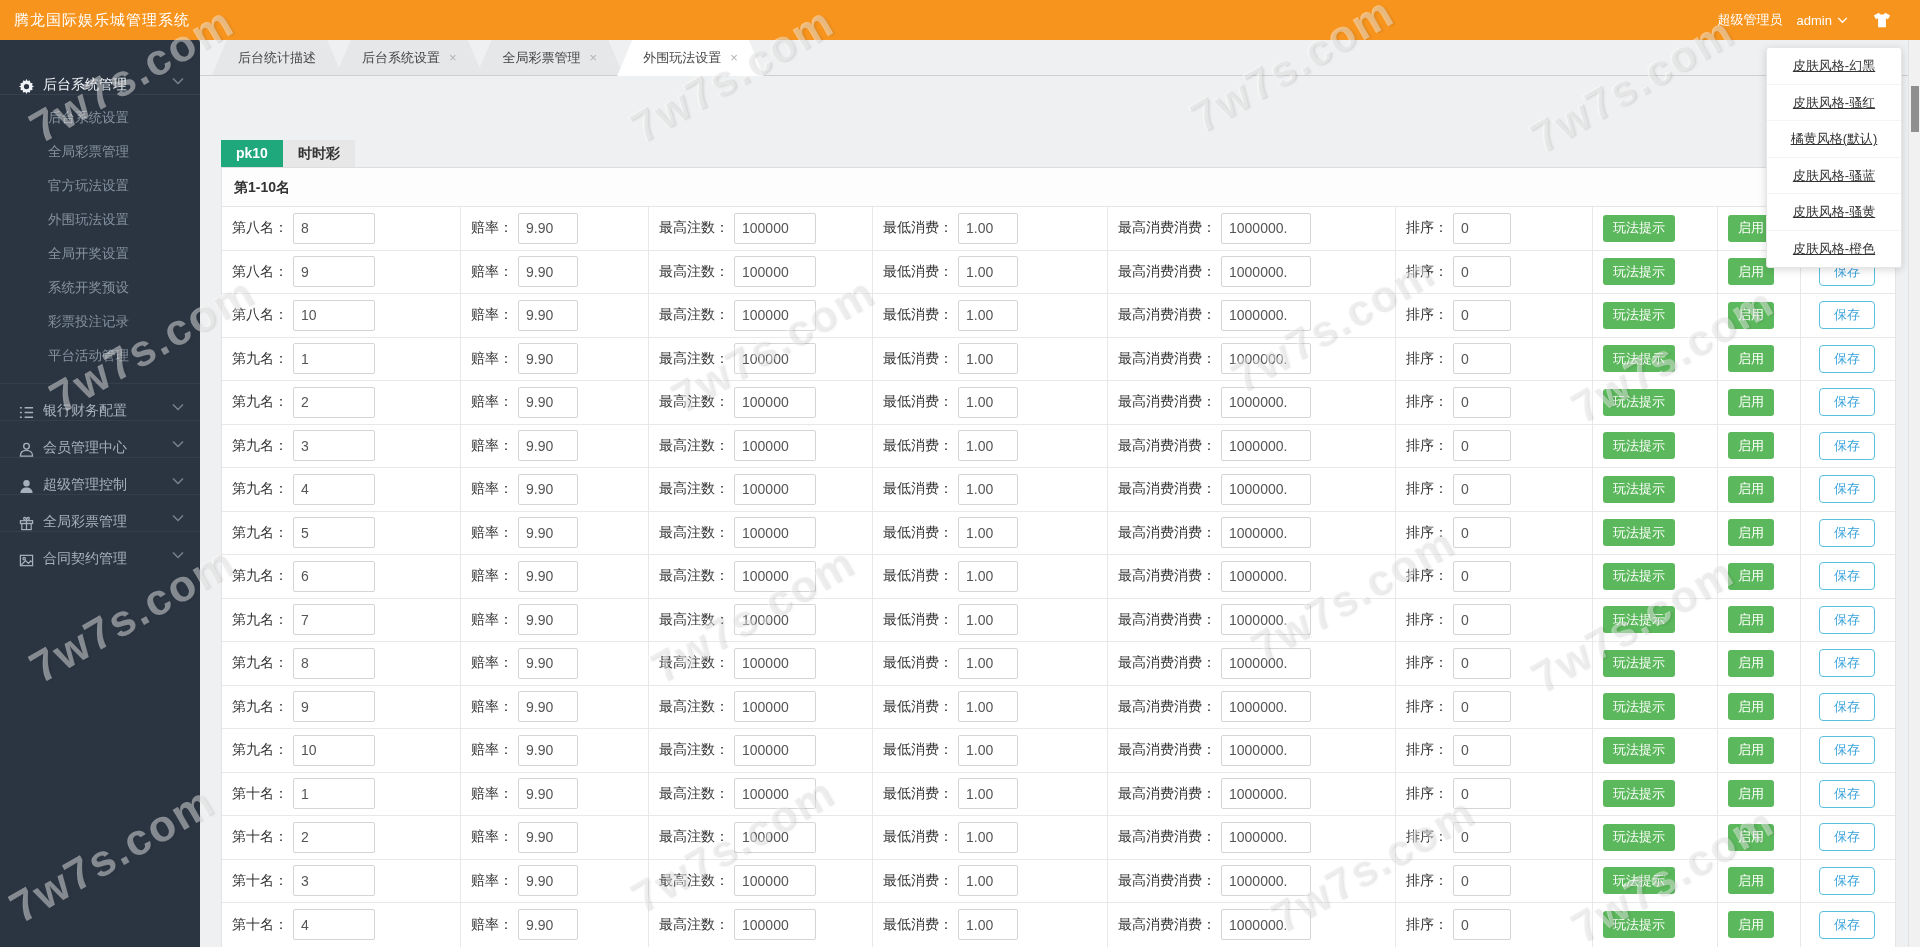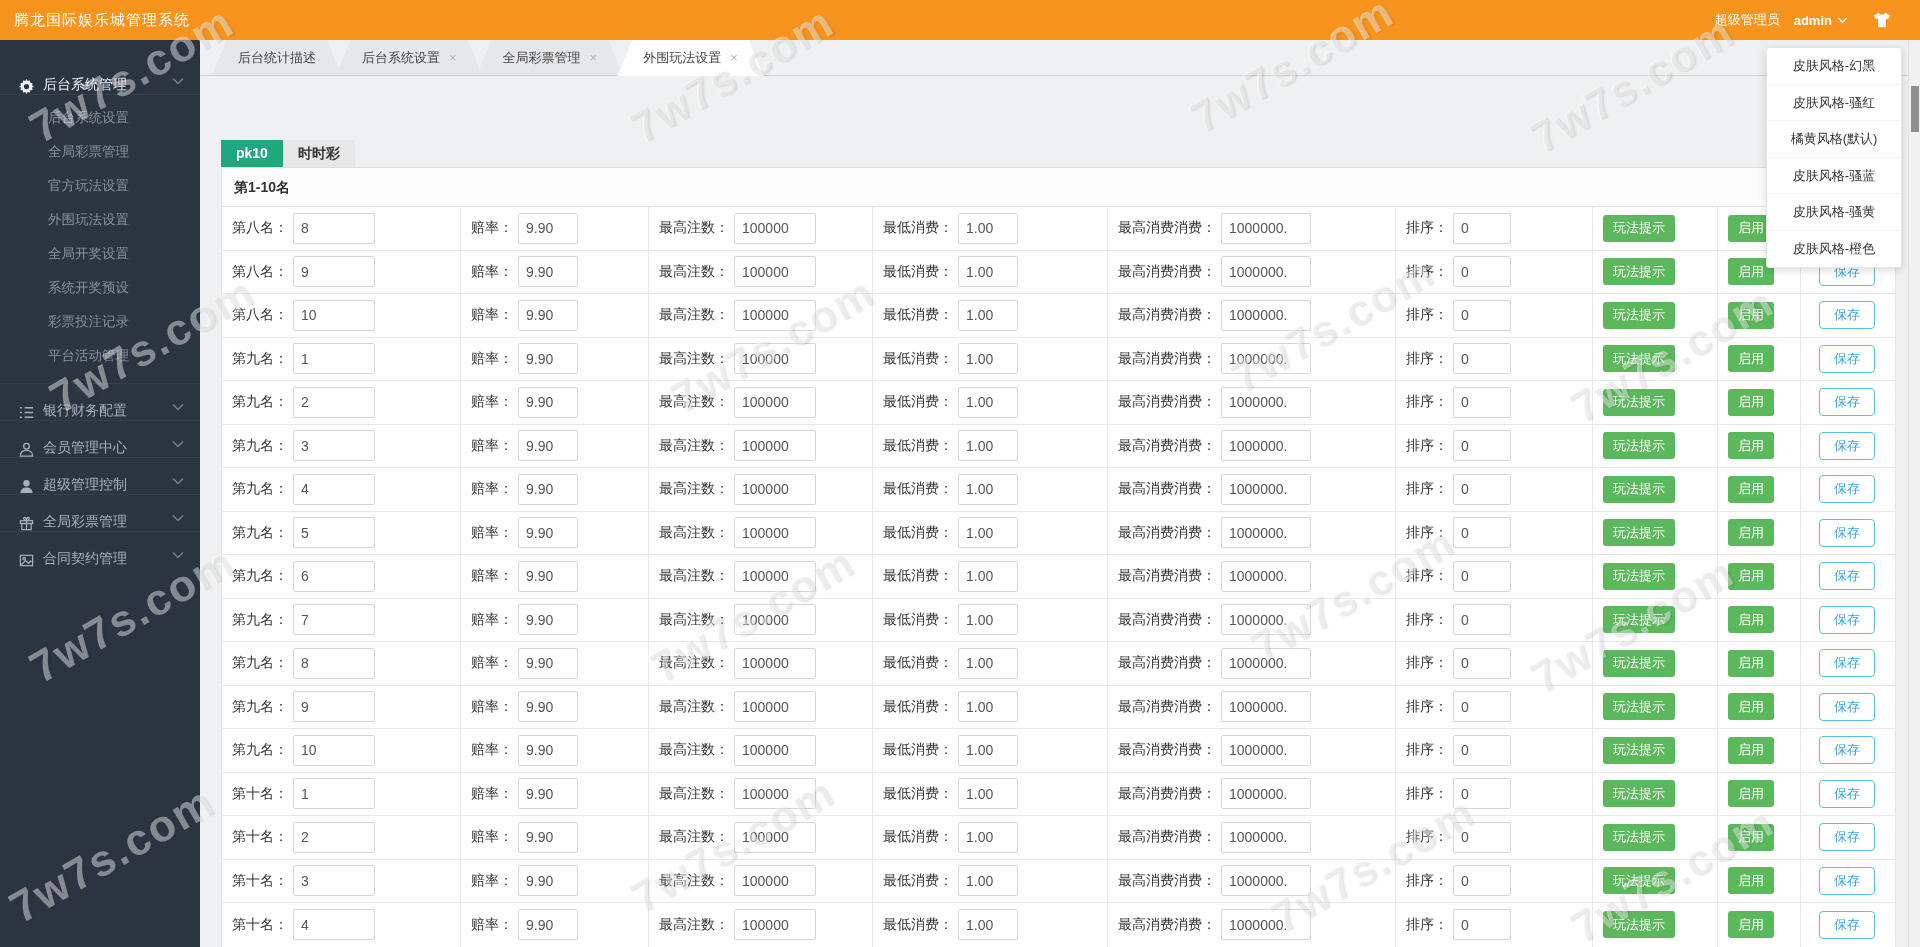--- a/index.html
+++ b/index.html
@@ -2,21 +2,21 @@
 <html><head>
 <meta charset="utf-8">
 <style>
   * { margin:0; padding:0; box-sizing:border-box; }
   html,body { width:1920px; height:947px; overflow:hidden; font-family:"Liberation Sans","DejaVu Sans",sans-serif; background:#eff0f1; }
 
   
   .topbar { position:absolute; left:0; top:0; width:1920px; height:40px; background:#f7941d; display:flex; align-items:center; z-index:30; }
   .topbar-title { color:#fff; font-size:15px; margin-left:14px; letter-spacing:1px; }
   .topbar-right { margin-left:auto; display:flex; align-items:center; gap:14px; padding-right:28px; color:#fff; font-size:13px; }
-  .topbar-user { display:flex; align-items:center; gap:5px; cursor:pointer;font-weight:bold; }
+  .topbar-user { display:flex; align-items:center; gap:5px; cursor:pointer; }
   .caret-svg { width:11px; height:7px; }
   .tshirt { width:20px; height:18px; margin-left:10px; cursor:pointer; }
 
   
   .sidebar { position:absolute; left:0; top:40px; width:200px; height:907px; background:#2b3542; z-index:20; }
   .side-parent { position:relative; height:37px; display:flex; align-items:flex-end; padding-left:18px; color:#a6b1bc; font-size:14px; cursor:pointer; border-top:1px solid rgba(255,255,255,0.05); }
   .side-parent:first-child { border-top:none; height:36px; margin-top:18px; }
   .side-parent.active { color:#eef2f6; }
   .side-ico { width:16px; height:16px; margin-right:9px; display:inline-flex; align-items:center; justify-content:center; }
   .side-ico svg { width:15px; height:15px; }
@@ -45,21 +45,21 @@
   .tc { display:flex; align-items:center; padding-left:10px; border-right:1px solid #e8e8e8; overflow:hidden; }
   .tc:last-child { border-right:none; }
   .flabel { font-size:14px; color:#333; margin-right:5px; white-space:nowrap; }
   .inp { height:31px; border:1px solid #d5d5d5; border-radius:2px; font-size:14px; color:#555; padding:0 7px; font-family:"Liberation Sans","DejaVu Sans",sans-serif; background:#fff; }
   .w80{width:82px;} .w60{width:60px;} .w85{width:82px;} .w88{width:90px;} .w58{width:58px;}
   .btn-green { background:#5cb85c; color:#fff; border:none; border-radius:3px; height:27px; padding:0 10px; font-size:13px; cursor:pointer; white-space:nowrap; font-family:inherit; }
   .btn-save { background:#fff; color:#3ba4dc; border:1px solid #5bc0de; border-radius:4px; height:28px; padding:0 14px; font-size:13px; cursor:pointer; margin-left:8px; font-family:inherit; }
 
   
   .skin-menu { position:absolute; left:1766px; top:47px; width:136px; background:#fff; border:1px solid #e6e6e6; border-radius:3px; box-shadow:0 2px 8px rgba(0,0,0,0.15); z-index:40; overflow:hidden; }
-  .skin-item { height:36.5px; line-height:36.5px; text-align:center; font-size:13px; color:#333; border-bottom:1px solid #f4f4f4; cursor:pointer; white-space:nowrap; }
+  .skin-item { height:36.5px; line-height:36.5px; text-align:center; font-size:13px; color:#333; border-bottom:1px solid #f4f4f4; cursor:pointer; white-space:nowrap;text-decoration:underline; }
   .skin-item:last-child { border-bottom:none; }
 
   
   .scrollbar { position:absolute; right:0; top:40px; width:12px; height:907px; background:#f1f1f1; border-left:1px solid #e2e2e2; z-index:50; }
   .scroll-thumb { position:absolute; left:2px; top:46px; width:8px; height:46px; background:#8f8f8f; }
 
   
   .wm { position:absolute; font-size:44px; letter-spacing:2px; color:rgba(90,90,90,0.07); text-shadow:-1px -1px 0 rgba(255,255,255,0.45), 1px 1px 2px rgba(0,0,0,0.05); transform:rotate(-30deg); z-index:60; pointer-events:none; white-space:nowrap; font-weight:bold; }
 </style>
 </head>

